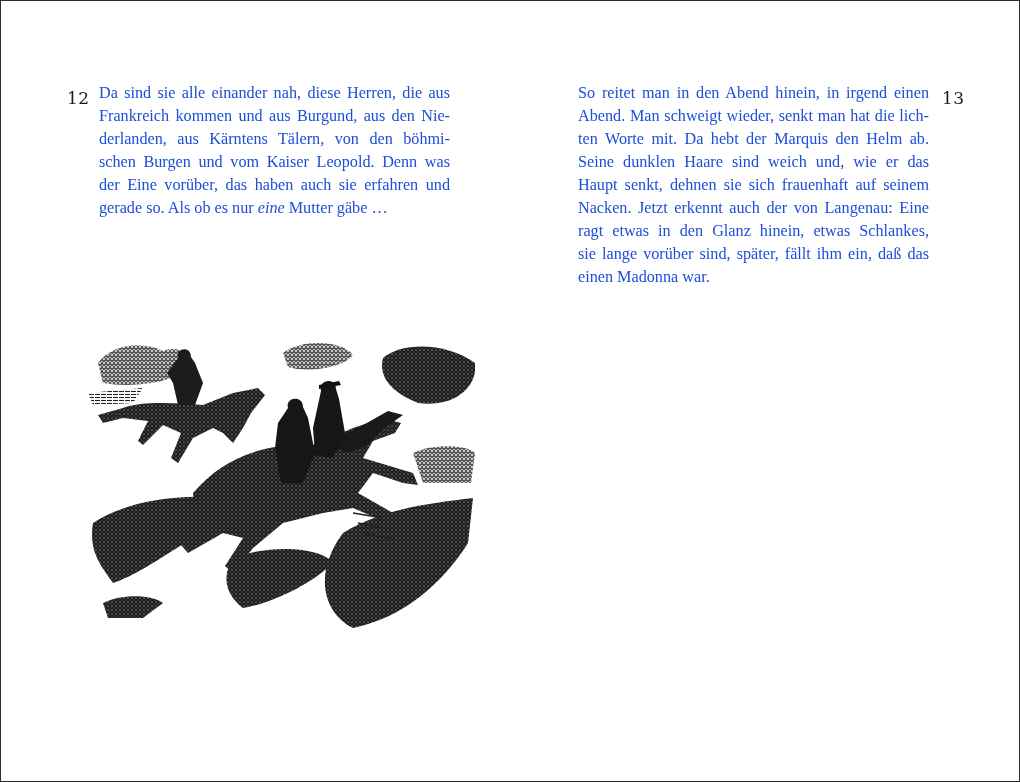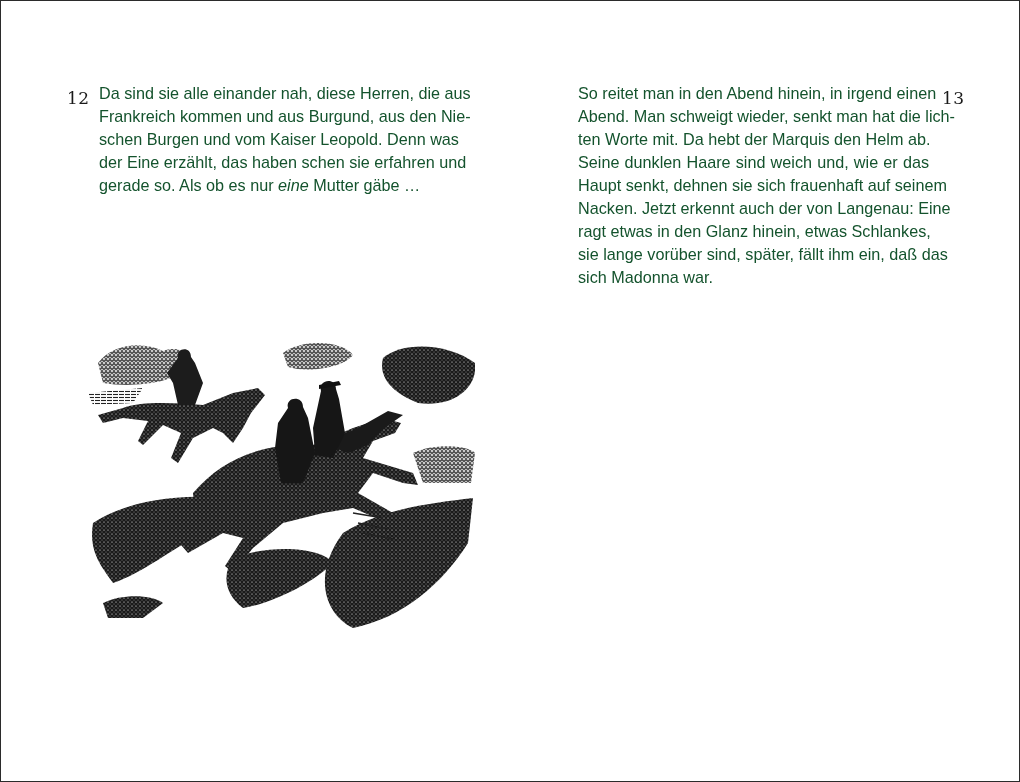--- a/index.html
+++ b/index.html
@@ -7,40 +7,41 @@
   .spread {
     position: absolute; left: 0; top: 0; width: 1018px; height: 780px;
     border: 1px solid #2b2b2b; background: #ffffff;
   }
   .page-num {
     position: absolute; font-family: "DejaVu Serif", serif; font-size: 17px;
     color: #1a1a1a; letter-spacing: 0.5px;
   }
   .text-block {
     position: absolute; width: 351px;
-    font-family: Liberation Sans, sans-serif; font-size: 16.2px; line-height: 23px;
-    color: #14532d;
+    font-family: Liberation Serif, serif; font-size: 16.2px; line-height: 23px;
+    color: #1d4ed8;
   }
   .line { display: block; height: 23px; white-space: nowrap; text-align: justify; text-align-last: justify; }
   .line.last { text-align-last: left; }
   .em { font-style: italic; }
   .illustration { position: absolute; left: 82px; top: 332px; width: 392px; height: 300px; }
 </style>
 </head>
 <body>
 
 <div class="spread">
 
   <div>
     <span class="page-num" style="left:66px; top:87px;">12</span>
     <div class="text-block" style="left:98px; top:81px;">
       <span class="line">Da sind sie alle einander nah, diese Herren, die aus</span>
       <span class="line">Frankreich kommen und aus Burgund, aus den Nie-</span>
+      <span class="line">derlanden, aus Kärntens Tälern, von den böhmi-</span>
       <span class="line">schen Burgen und vom Kaiser Leopold. Denn was</span>
-      <span class="line">der Eine erzählt, das haben schen sie erfahren und</span>
+      <span class="line">der Eine vorüber, das haben auch sie erfahren und</span>
       <span class="line last"><span>gerade so. Als ob es nur </span><span class="em">eine</span><span> Mutter gäbe …</span></span>
     </div>
 
     <svg class="illustration" viewBox="0 0 392 300" xmlns="http://www.w3.org/2000/svg">
       <defs>
         <pattern id="stipple" width="4" height="4" patternUnits="userSpaceOnUse">
           <rect width="4" height="4" fill="#1a1a1a"></rect>
           <circle cx="1" cy="1" r="0.6" fill="#ffffff"></circle>
           <circle cx="3" cy="3" r="0.4" fill="#ffffff"></circle>
         </pattern>
@@ -84,17 +85,17 @@
     <span class="page-num" style="left:941px; top:87px;">13</span>
     <div class="text-block" style="left:569px; top:81px;margin-left:8px;">
       <span class="line">So reitet man in den Abend hinein, in irgend einen</span>
       <span class="line">Abend. Man schweigt wieder, senkt man hat die lich-</span>
       <span class="line">ten Worte mit. Da hebt der Marquis den Helm ab.</span>
       <span class="line">Seine dunklen Haare sind weich und, wie er das</span>
       <span class="line">Haupt senkt, dehnen sie sich frauenhaft auf seinem</span>
       <span class="line">Nacken. Jetzt erkennt auch der von Langenau: Eine</span>
       <span class="line">ragt etwas in den Glanz hinein, etwas Schlankes,</span>
       <span class="line">sie lange vorüber sind, später, fällt ihm ein, daß das</span>
-      <span class="line last">sich Madonna war.</span>
+      <span class="line last">einen Madonna war.</span>
     </div>
   </div>
 
 </div>
 
 </body></html>

